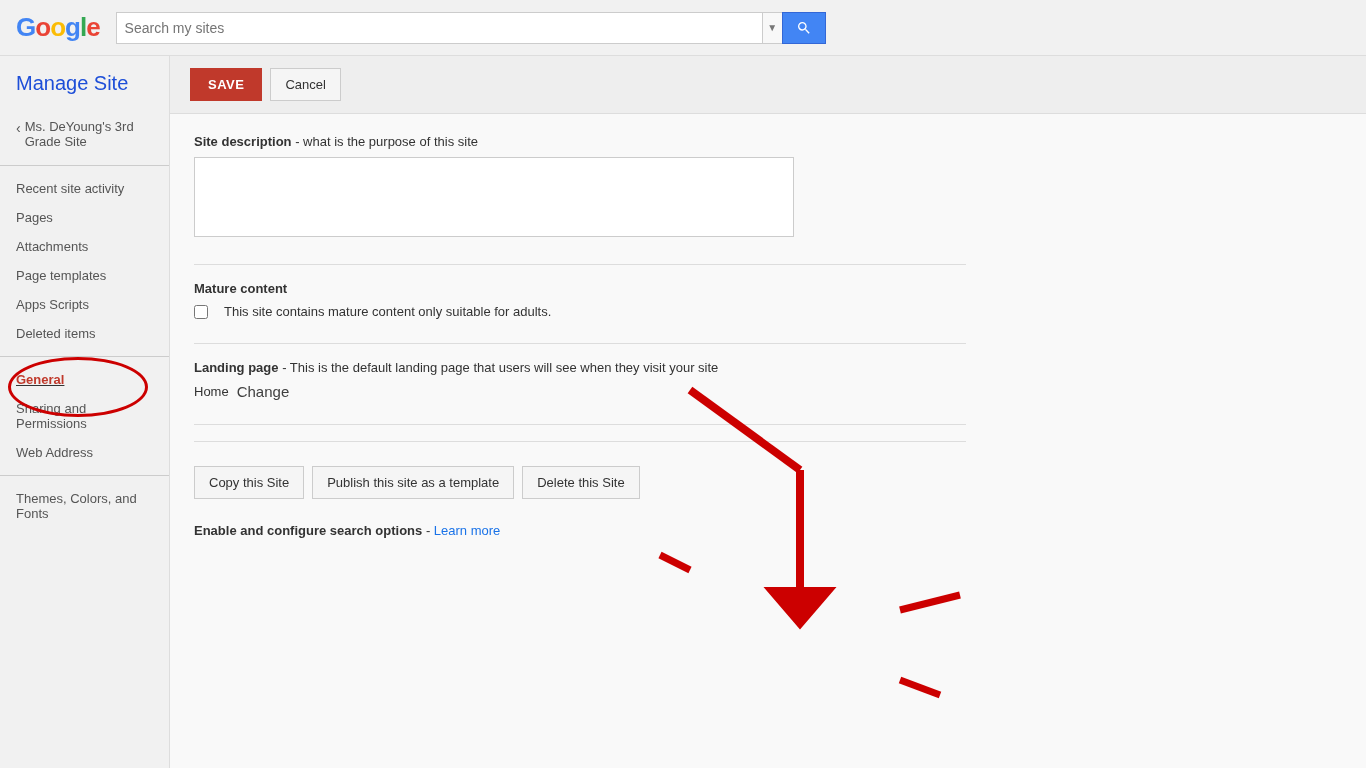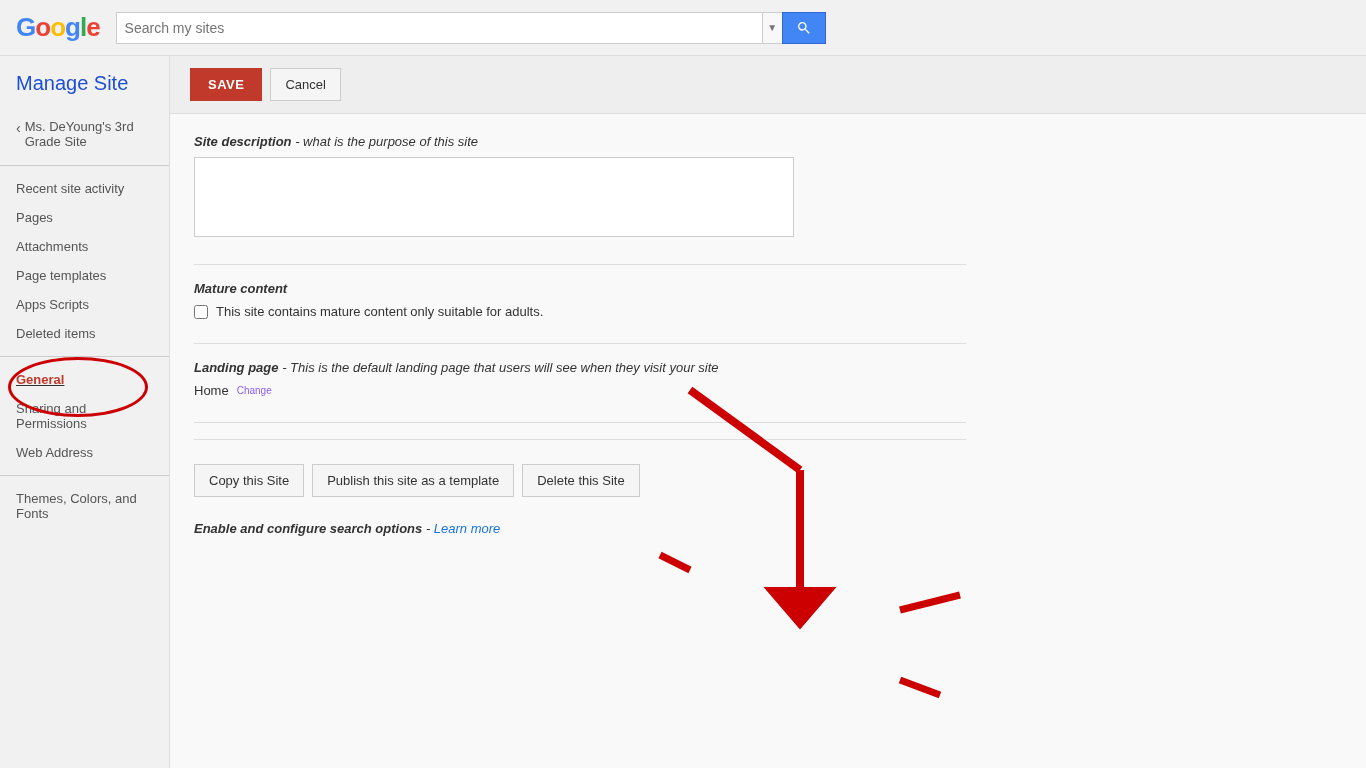--- a/index.html
+++ b/index.html
@@ -191,21 +191,20 @@
     }
 
     .section {
       margin-bottom: 24px;
     }
 
     .section-label {
       font-size: 13px;
       color: #333;
       margin-bottom: 8px;
-      font-style: italic;
     }
     .section-label strong {
       font-weight: bold;
     }
 
     #site-description-textarea {
       width: 600px;
       height: 80px;
       border: 1px solid #ccc;
       background: #fff;
@@ -216,40 +215,40 @@
 
     .section-divider {
       border: none;
       border-top: 1px solid #ddd;
       margin: 16px 0;
     }
 
     .mature-content-row {
       display: flex;
       align-items: center;
-      gap: 8px;
+      gap: 16px;
       margin-top: 6px;
     }
     .mature-content-row input[type="checkbox"] {
       width: 14px;
       height: 14px;
       cursor: pointer;
     }
 
     .landing-page-row {
       margin-top: 6px;
       display: flex;
       align-items: center;
       gap: 8px;
     }
     .change-link {
-      color: #8b5cf6;
+      color: #404040;
       cursor: pointer;
       text-decoration: none;
-      font-size: 10px;
+      font-size: 15px;
     }
 
     
     .storage-bar-container {
       width: 270px;
       height: 10px;
       background: #ddd;
       border: 1px solid #ccc;
       margin-top: 6px;
     }

